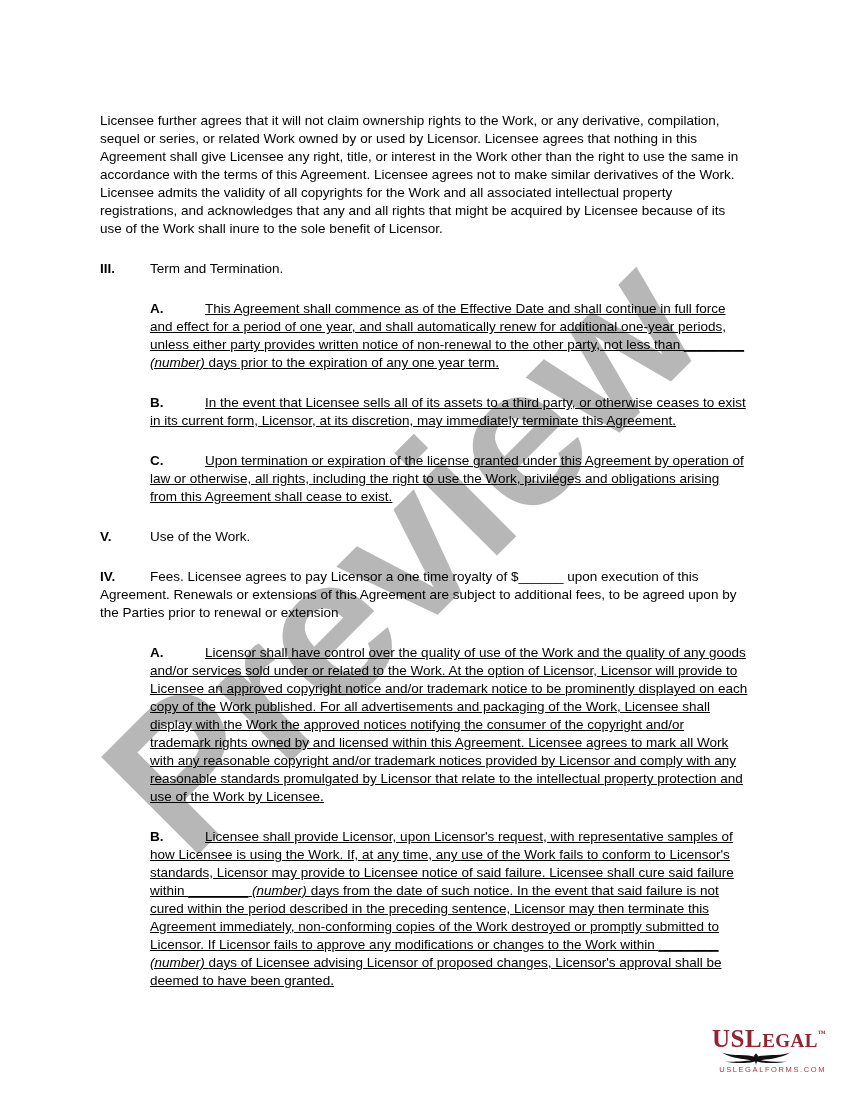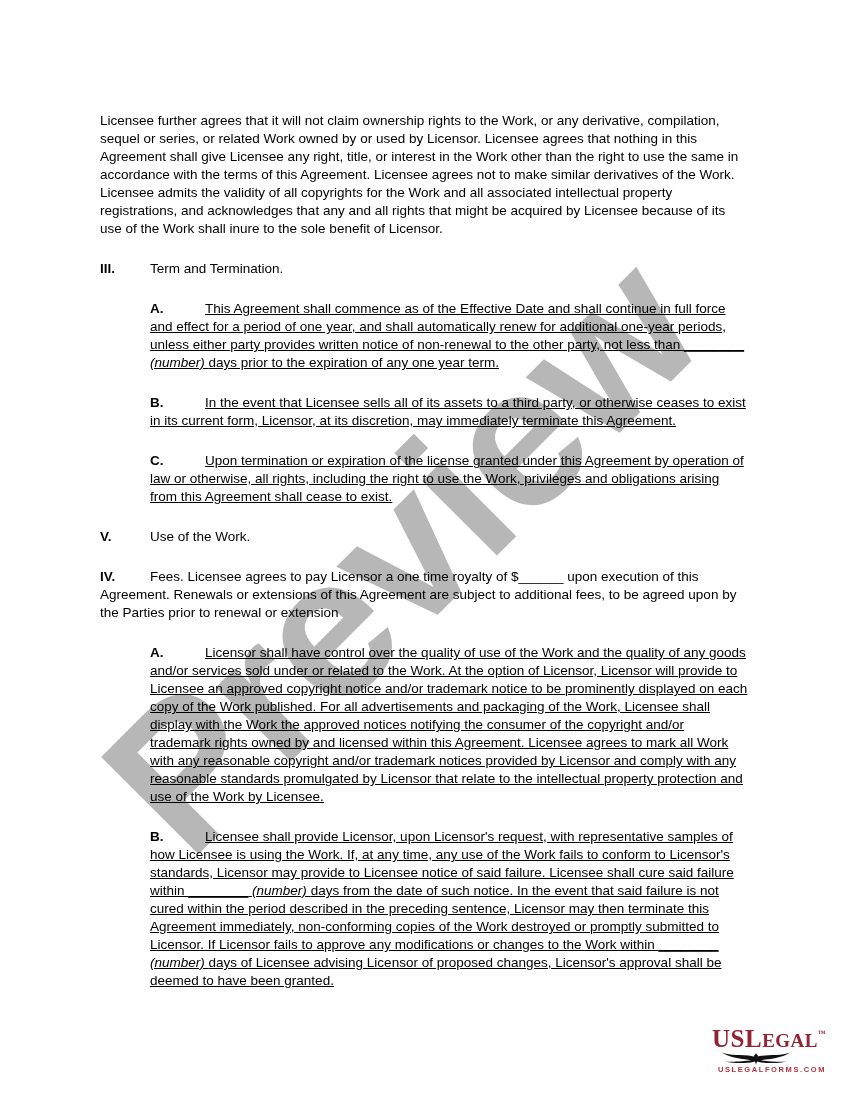--- a/index.html
+++ b/index.html
@@ -68,21 +68,21 @@
   .logo-word .small-caps { font-size: 19px; }
   .logo-word .tm {
     font-size: 8px;
     vertical-align: 11px;
     letter-spacing: 0;
   }
   .eagle { margin: -1px auto 0; width: 118px; height: 13px; display: block; }
   .logo-url {
     font-size: 7.5px;
     line-height: 9px;
-    font-weight: bold;
+    font-weight: normal;
     color: #b5303e;
     letter-spacing: 1.6px;
     white-space: nowrap;
   }
 </style>
 </head>
 <body>
 
 <div class="page">
 

